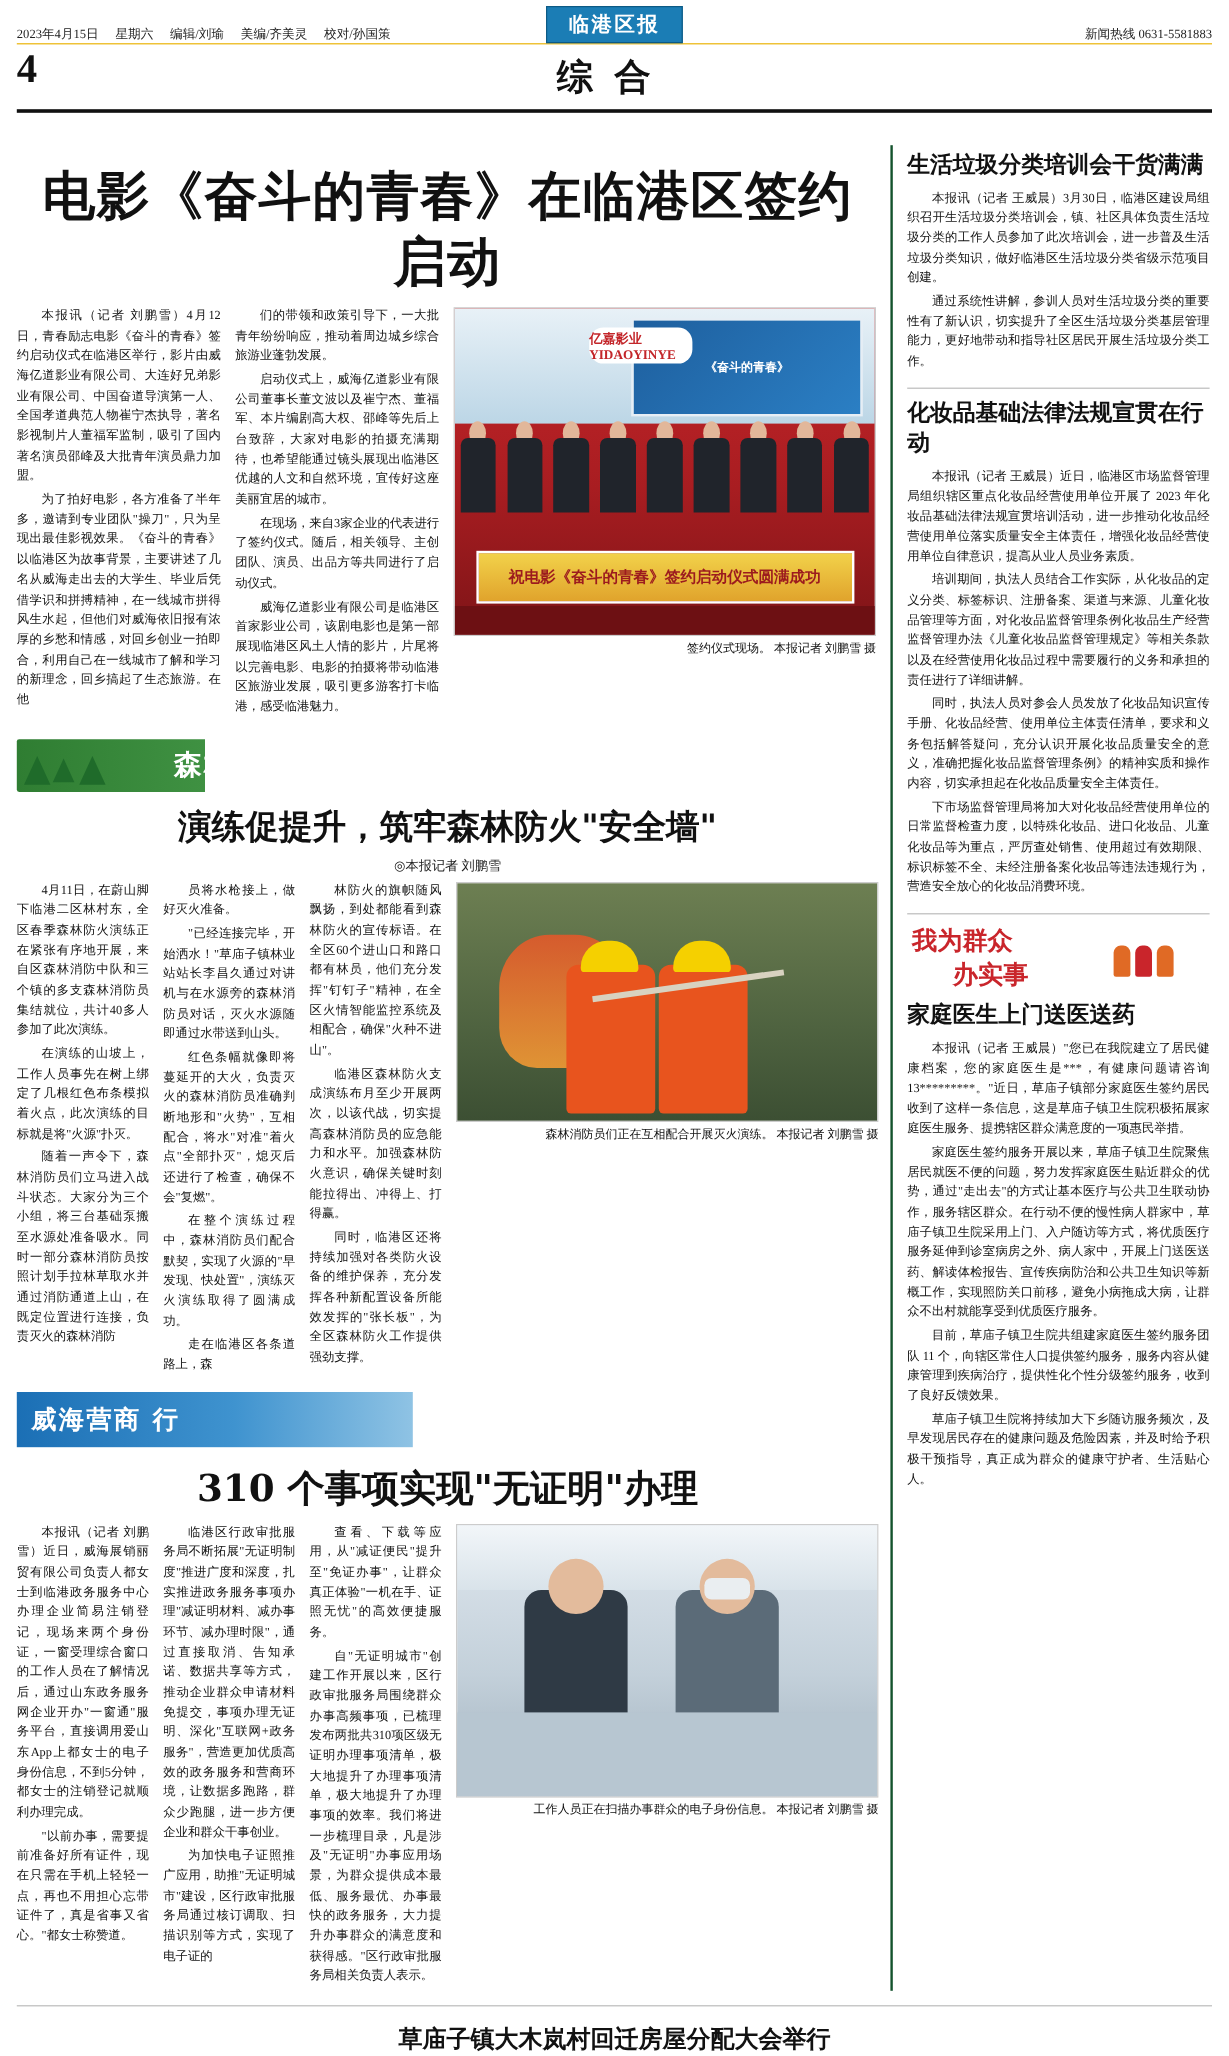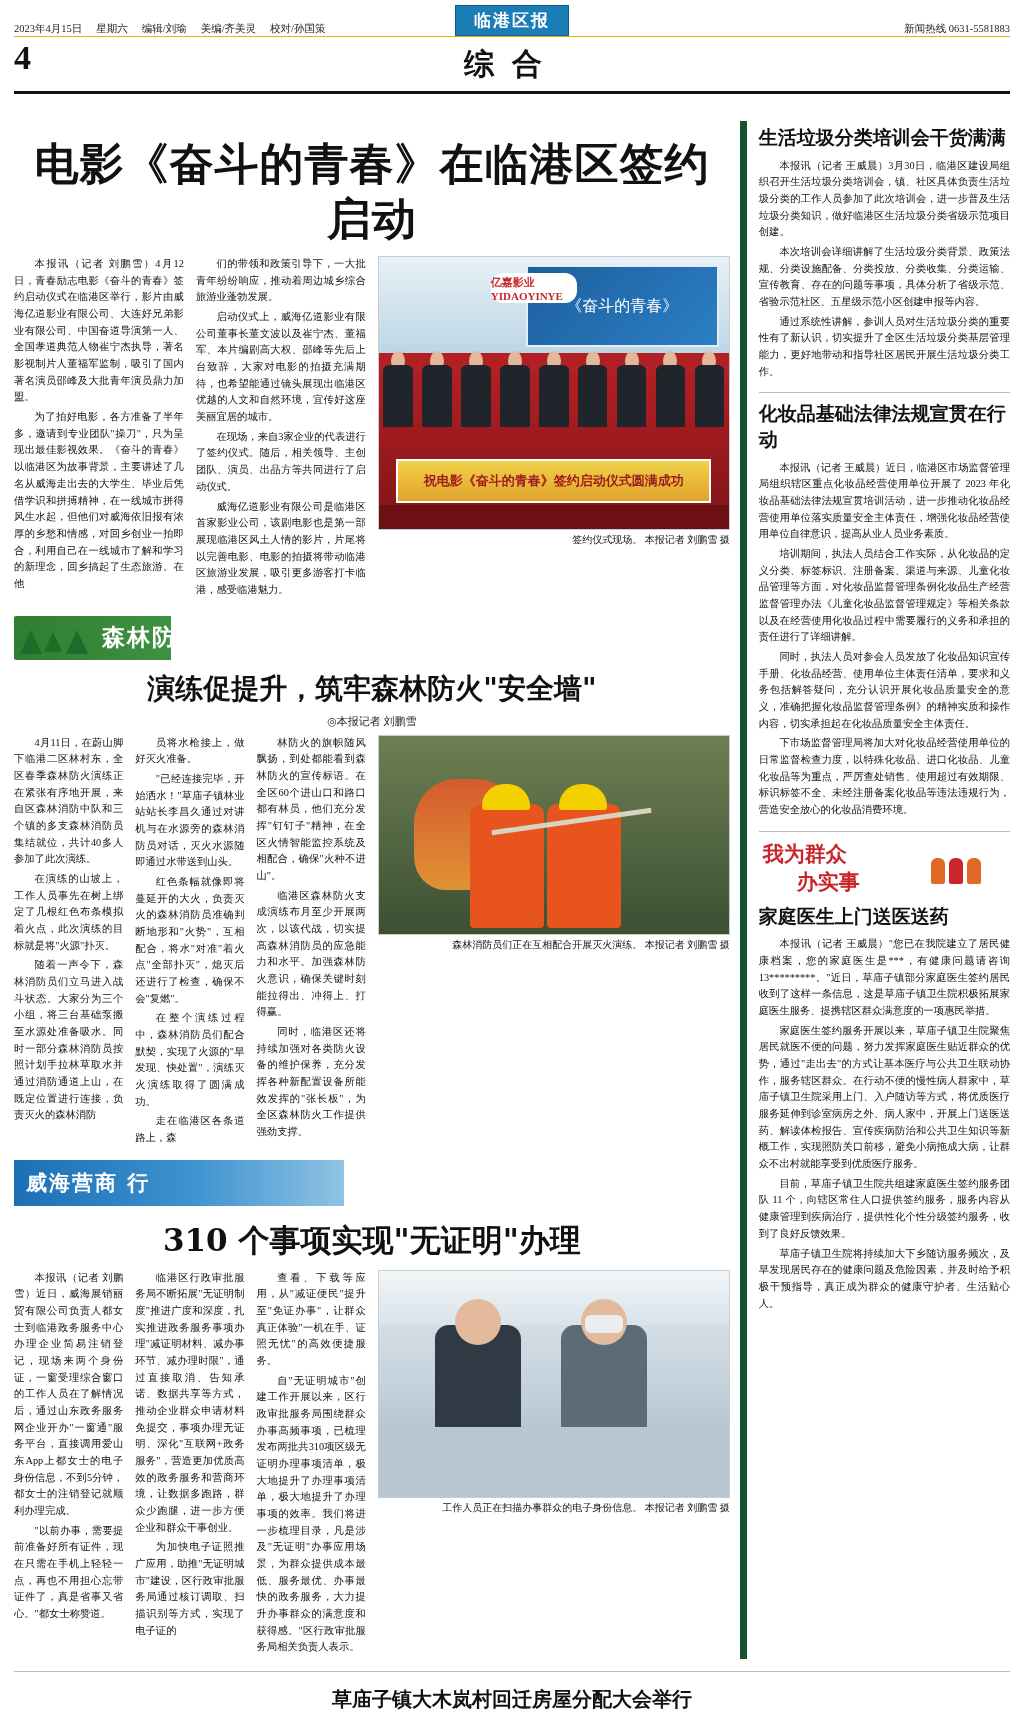--- a/index.html
+++ b/index.html
@@ -33,21 +33,21 @@
   .titlebar .pagenum{
     position:absolute;left:0;top:4px;font-size:34px;font-weight:bold;line-height:1;
   }
   .titlebar .section{
     font-size:30px;font-weight:bold;letter-spacing:18px;text-align:right;
   }
 
   
   .body{display:flex;margin:0 14px;padding-top:27px;gap:10px;}
   .left{width:718px;}
-  .right{width:252px;border-left:7px solid #14532d;padding-left:12px;}
+  .right{width:252px;border-left:2px solid #14532d;padding-left:12px;}
 
   
   h1.head{
     font-size:44px;font-weight:bold;text-align:center;line-height:1.24;
     margin:16px 0 10px 0;letter-spacing:1px;
     font-family:"DejaVu Serif",serif;
   }
   h2.subhead{
     font-size:28px;font-weight:bold;text-align:center;margin:10px 0 6px;
     font-family:"DejaVu Serif",serif;
@@ -67,21 +67,21 @@
   .cap{font-size:10px;text-align:right;margin-top:3px;color:#111;}
 
   .photo1{height:272px;background:linear-gradient(180deg,#c7262a 0%,#a81d21 55%,#7e1417 100%);}
   .photo1 .stage{
     position:absolute;left:0;right:0;top:0;height:96px;
     background:linear-gradient(180deg,#e8f1f7 0%,#bcd6e6 100%);
   }
   .photo1 .screen{
     position:absolute;left:42%;top:8px;width:54%;height:78px;
     background:linear-gradient(135deg,#1e5f9e,#2b7fc4);border:2px solid #e6eef5;
-    display:flex;align-items:center;justify-content:center;color:#fff;font-size:16px;font-weight:normal;
+    display:flex;align-items:center;justify-content:center;color:#fff;font-size:10px;font-weight:bold;
   }
   .photo1 .logo2{
     position:absolute;left:32%;top:16px;width:86px;height:30px;background:#fff;
     border-radius:12px;color:#c3262a;font-size:11px;font-weight:bold;
     display:flex;align-items:center;justify-content:center;
   }
   .photo1 .people{
     position:absolute;left:0;right:0;top:74px;height:96px;display:flex;
   }
   .photo1 .person{flex:1;position:relative;}
@@ -96,21 +96,21 @@
     background:linear-gradient(180deg,#f2d24a,#e0a32c);border:2px solid #fff;
     display:flex;align-items:center;justify-content:center;
     color:#9c1b1e;font-size:13px;font-weight:bold;
   }
   .photo1 .floor{position:absolute;left:0;right:0;bottom:0;height:24px;background:#6d1013;}
 
   
   .ff-banner{
     height:44px;margin:14px 0 4px;display:flex;align-items:center;
     background:linear-gradient(90deg,#2f7d32 0%,#3f9142 40%,#ffffff 40%,#ffffff 100%);
-    width:392px;position:relative;border-radius:2px;
+    width:392px;position:relative;border-radius:2px;gap:43px;
   }
   .ff-banner .trees{width:86px;height:44px;position:relative;}
   .ff-banner .trees span{
     position:absolute;bottom:6px;width:0;height:0;border-left:11px solid transparent;
     border-right:11px solid transparent;border-bottom:24px solid #1f6b2a;
   }
   .ff-banner .t1{left:6px;}
   .ff-banner .t2{left:28px;bottom:10px;transform:scale(.82);}
   .ff-banner .t3{left:52px;}
   .ff-banner .ff-text{
@@ -344,21 +344,20 @@
           </div>
         </div>
       </div>
 
     </div>
 
     <div class="right">
 
       <div class="r-head">生活垃圾分类培训会干货满满</div>
       <p class="txt">本报讯（记者 王威晨）3月30日，临港区建设局组织召开生活垃圾分类培训会，镇、社区具体负责生活垃圾分类的工作人员参加了此次培训会，进一步普及生活垃圾分类知识，做好临港区生活垃圾分类省级示范项目创建。</p>
-      <p class="txt">本次培训会详细讲解了生活垃圾分类背景、政策法规、分类设施配备、分类投放、分类收集、分类运输、宣传教育、存在的问题等事项，具体分析了省级示范、省验示范社区、五星级示范小区创建申报等内容。</p>
       <p class="txt">通过系统性讲解，参训人员对生活垃圾分类的重要性有了新认识，切实提升了全区生活垃圾分类基层管理能力，更好地带动和指导社区居民开展生活垃圾分类工作。</p>
 
       <div class="r-sep"></div>
 
       <div class="r-head">化妆品基础法律法规宣贯在行动</div>
       <p class="txt">本报讯（记者 王威晨）近日，临港区市场监督管理局组织辖区重点化妆品经营使用单位开展了 2023 年化妆品基础法律法规宣贯培训活动，进一步推动化妆品经营使用单位落实质量安全主体责任，增强化妆品经营使用单位自律意识，提高从业人员业务素质。</p>
       <p class="txt">培训期间，执法人员结合工作实际，从化妆品的定义分类、标签标识、注册备案、渠道与来源、儿童化妆品管理等方面，对化妆品监督管理条例化妆品生产经营监督管理办法《儿童化妆品监督管理规定》等相关条款以及在经营使用化妆品过程中需要履行的义务和承担的责任进行了详细讲解。</p>
       <p class="txt">同时，执法人员对参会人员发放了化妆品知识宣传手册、化妆品经营、使用单位主体责任清单，要求和义务包括解答疑问，充分认识开展化妆品质量安全的意义，准确把握化妆品监督管理条例》的精神实质和操作内容，切实承担起在化妆品质量安全主体责任。</p>
       <p class="txt">下市场监督管理局将加大对化妆品经营使用单位的日常监督检查力度，以特殊化妆品、进口化妆品、儿童化妆品等为重点，严厉查处销售、使用超过有效期限、标识标签不全、未经注册备案化妆品等违法违规行为，营造安全放心的化妆品消费环境。</p>
 

